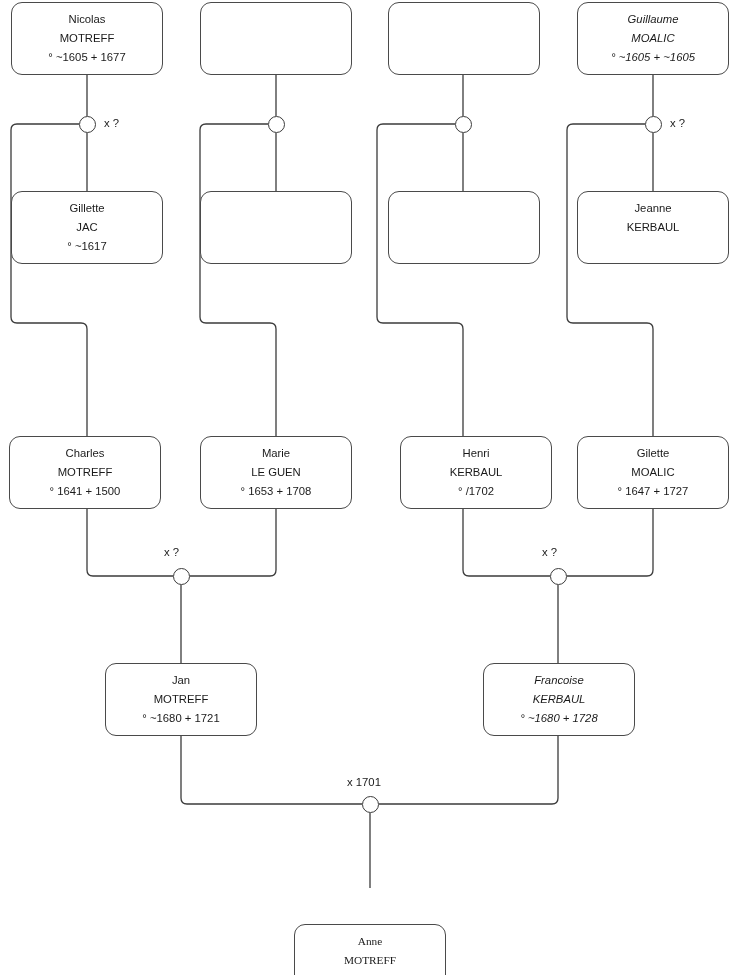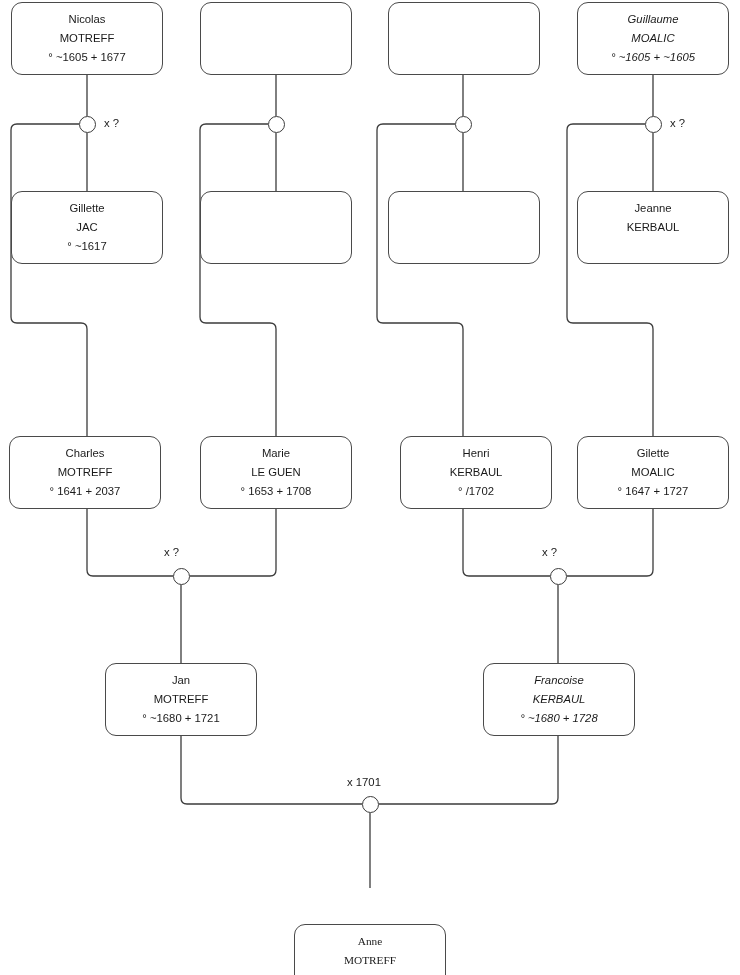--- a/index.html
+++ b/index.html
@@ -113,21 +113,21 @@
       </div>
       <div class="person-box" style="left: 200px; top: 191px;"></div>
       <div class="person-box" style="left: 388px; top: 191px;"></div>
       <div class="person-box" style="left: 577px; top: 191px;">
         <span class="ln">Jeanne</span>
         <span class="ln">KERBAUL</span>
       </div>
       <div class="person-box" style="left: 9px; top: 436px;">
         <span class="ln">Charles</span>
         <span class="ln">MOTREFF</span>
-        <span class="ln">° 1641 + 2037</span>
+        <span class="ln">° 1641 + 1500</span>
       </div>
       <div class="person-box" style="left: 200px; top: 436px;">
         <span class="ln">Marie</span>
         <span class="ln">LE GUEN</span>
         <span class="ln">° 1653 + 1708</span>
       </div>
       <div class="person-box" style="left: 368px; top: 436px; margin-left: 32px;">
         <span class="ln">Henri</span>
         <span class="ln">KERBAUL</span>
         <span class="ln">° /1702</span>

